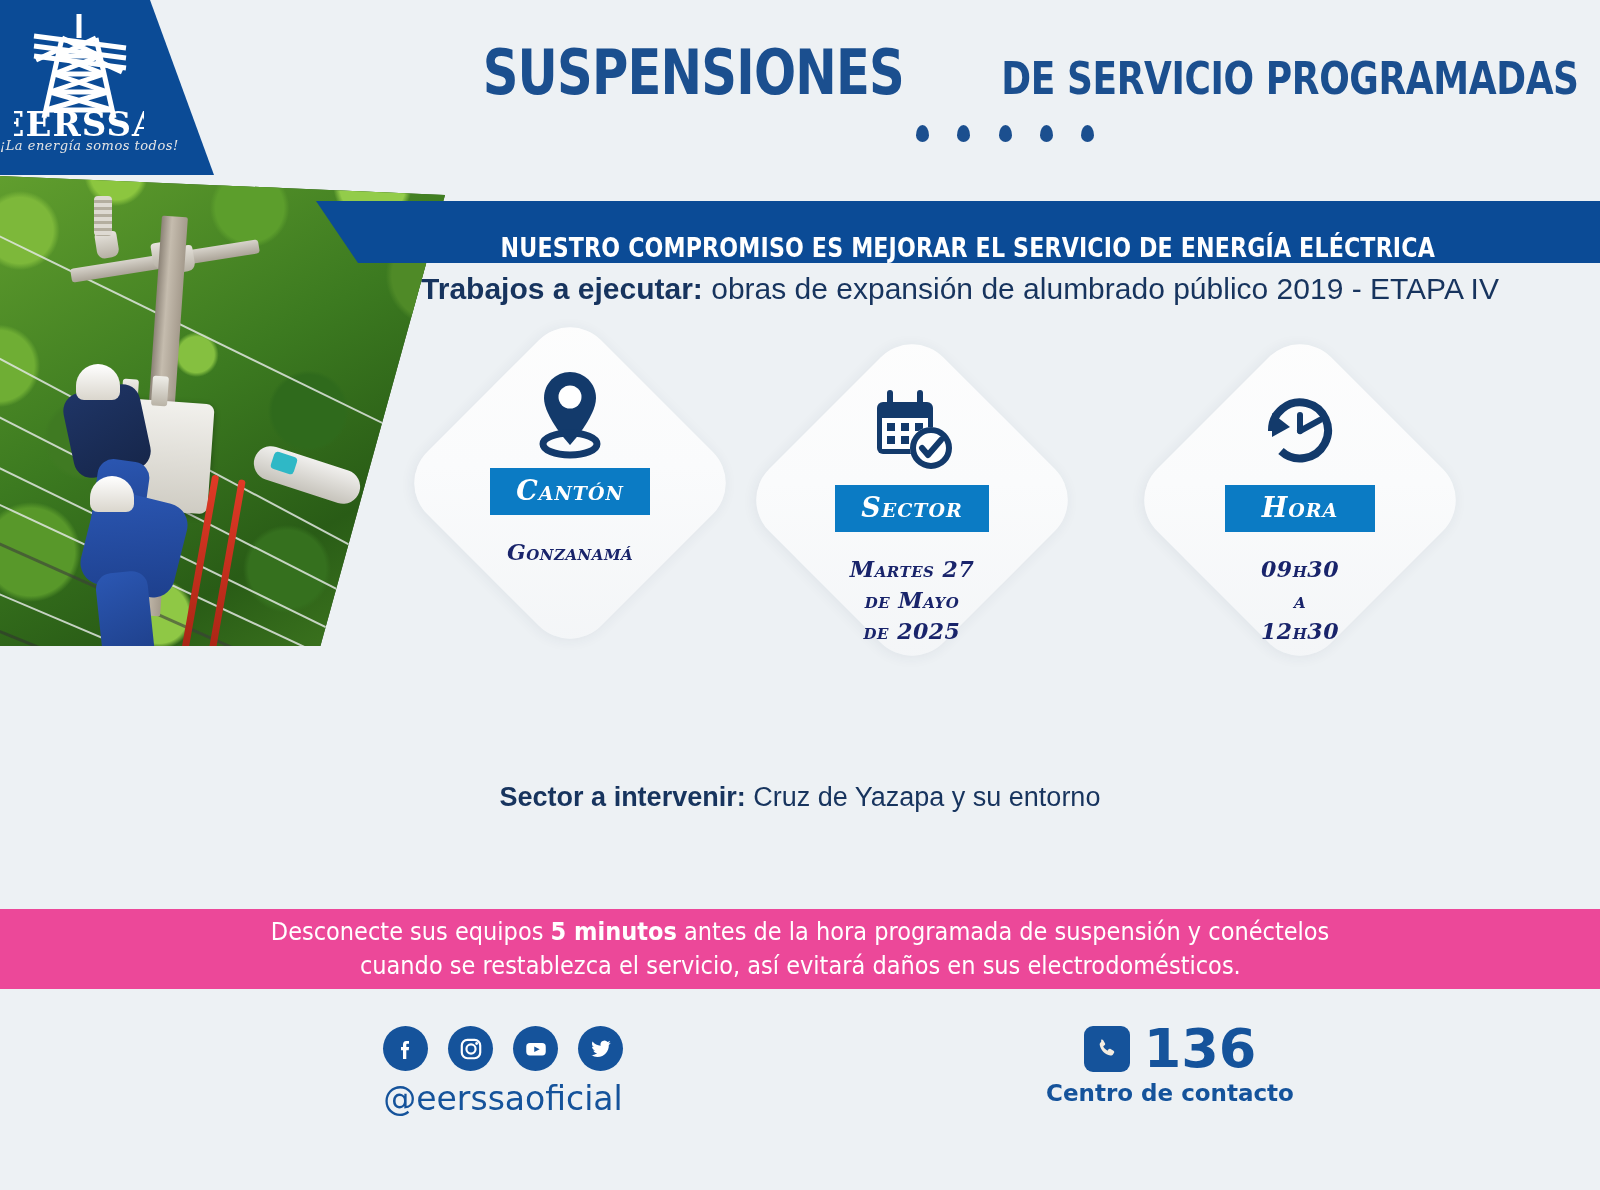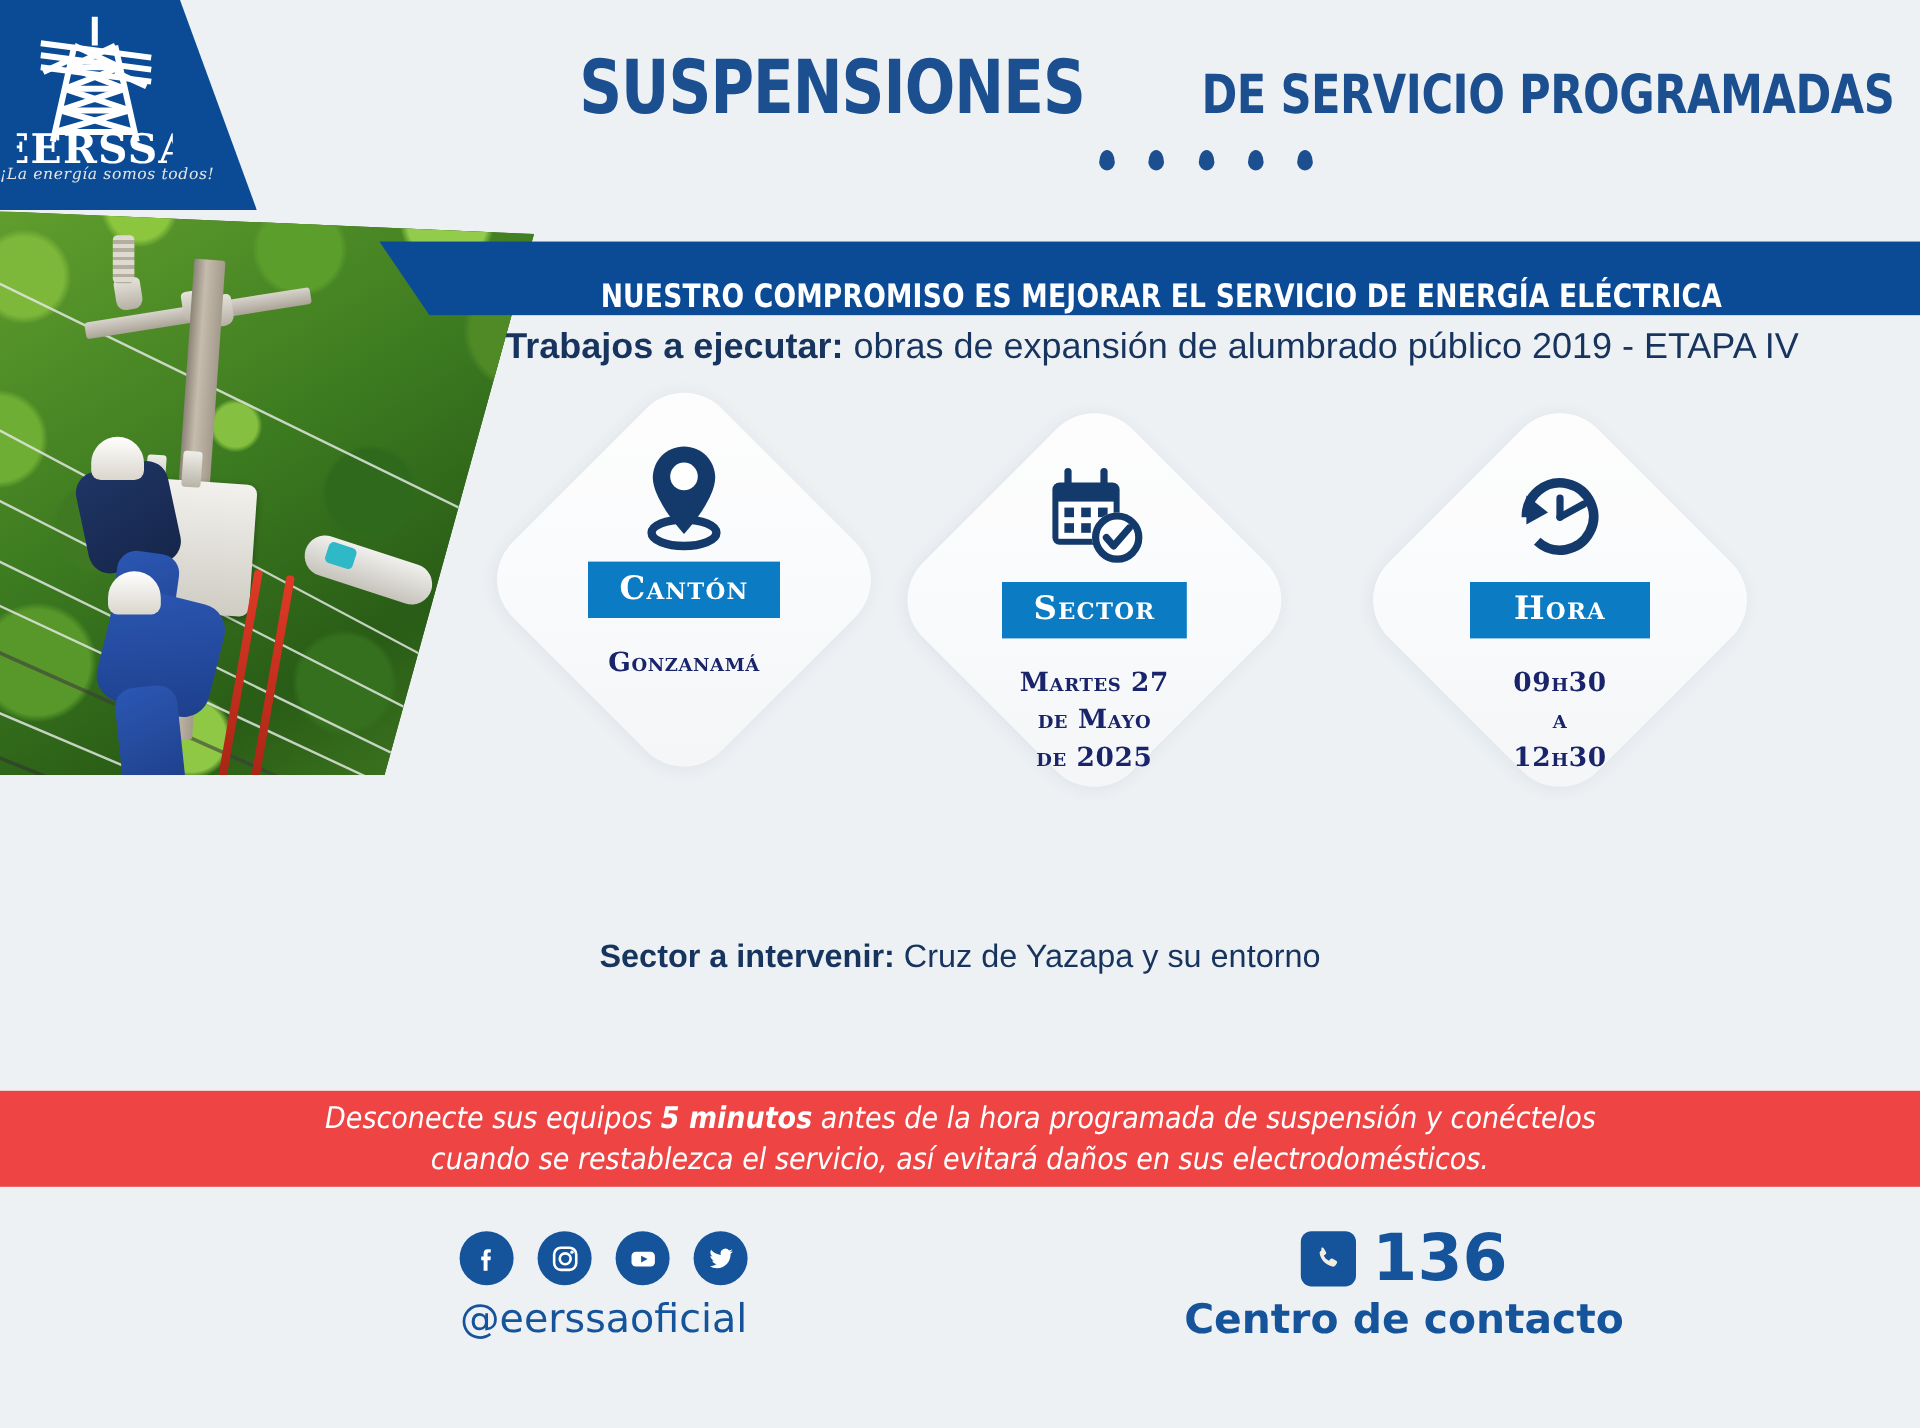--- a/index.html
+++ b/index.html
@@ -138,21 +138,21 @@
   }
 
   
   .trabajos{
     position:absolute;left:340px;top:272px;width:1240px;
     text-align:center;font-size:30px;color:#17345e;white-space:nowrap;
   }
   .trabajos b{font-weight:bold;color:#17345e;}
 
   
-  .cards{position:absolute;left:0;top:355px;width:1584px;height:420px;z-index:3;}
+  .cards{position:absolute;left:0;top:355px;width:1584px;height:420px;z-index:3;font-style:italic;}
   .card{position:absolute;width:290px;height:290px;}
   .card .diamond{
     position:absolute;left:22px;top:0;width:246px;height:246px;
     background:linear-gradient(135deg,#fdfdfd 0%,#fafbfc 45%,#f3f5f7 100%);
     border-radius:44px;transform:rotate(45deg);
     box-shadow:0 2px 14px rgba(40,60,90,.07);
   }
   .card .inner{position:absolute;left:0;top:0;width:290px;text-align:center;}
   .card .icon{height:108px;display:flex;align-items:center;justify-content:center;}
   .badge{
@@ -175,22 +175,22 @@
   
   .sector{
     position:absolute;left:0;top:782px;width:1600px;text-align:center;
     font-size:27px;color:#17345e;
   }
   .sector b{font-weight:bold;}
 
   
   .notice{
     position:absolute;left:0;top:909px;width:1600px;height:80px;
-    background:#ef4444;display:flex;flex-direction:column;
-    align-items:center;justify-content:center;font-style:italic;
+    background:#ec4899;display:flex;flex-direction:column;
+    align-items:center;justify-content:center;
   }
   .notice div{
     font-family:"DejaVu Sans", sans-serif;color:#ffffff;font-size:25px;
     transform:scaleX(.9);line-height:1.35;white-space:nowrap;
   }
   .notice b{font-weight:bold;}
 
   
   .social{position:absolute;left:378px;top:1026px;width:250px;text-align:center;}
   .social-row{display:flex;gap:20px;justify-content:center;}
@@ -199,21 +199,21 @@
   .handle{margin-top:8px;font-size:33px;color:#15539b;font-weight:normal;
           font-family:"DejaVu Sans", sans-serif;}
 
   .contact{position:absolute;left:980px;top:1022px;width:380px;text-align:center;}
   .contact-row{display:flex;align-items:center;justify-content:center;gap:14px;}
   .phone-box{width:46px;height:46px;border-radius:9px;background:#15539b;
              display:flex;align-items:center;justify-content:center;}
   .phone-num{font-family:"DejaVu Sans", sans-serif;font-weight:bold;
              font-size:54px;color:#15539b;line-height:1;}
   .contact-label{margin-top:4px;font-family:"DejaVu Sans", sans-serif;
-             font-weight:bold;font-size:34px;color:#15539b;}
+             font-weight:bold;font-size:23px;color:#15539b;}
 </style>
 </head>
 <body>
 
 <div class="poster">
 
   <div class="photo-wrap">
     <div class="photo">
       <div class="foliage"></div>
       <div class="wire" style="left:-40px;top:40px;width:560px;transform:rotate(26deg);"></div>

